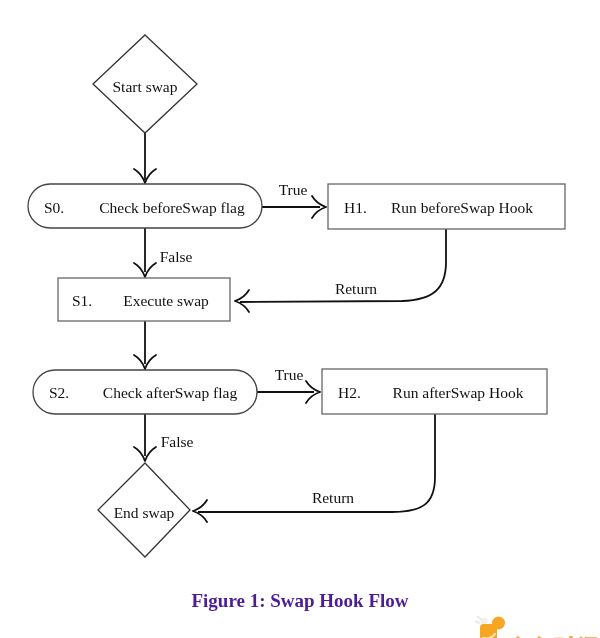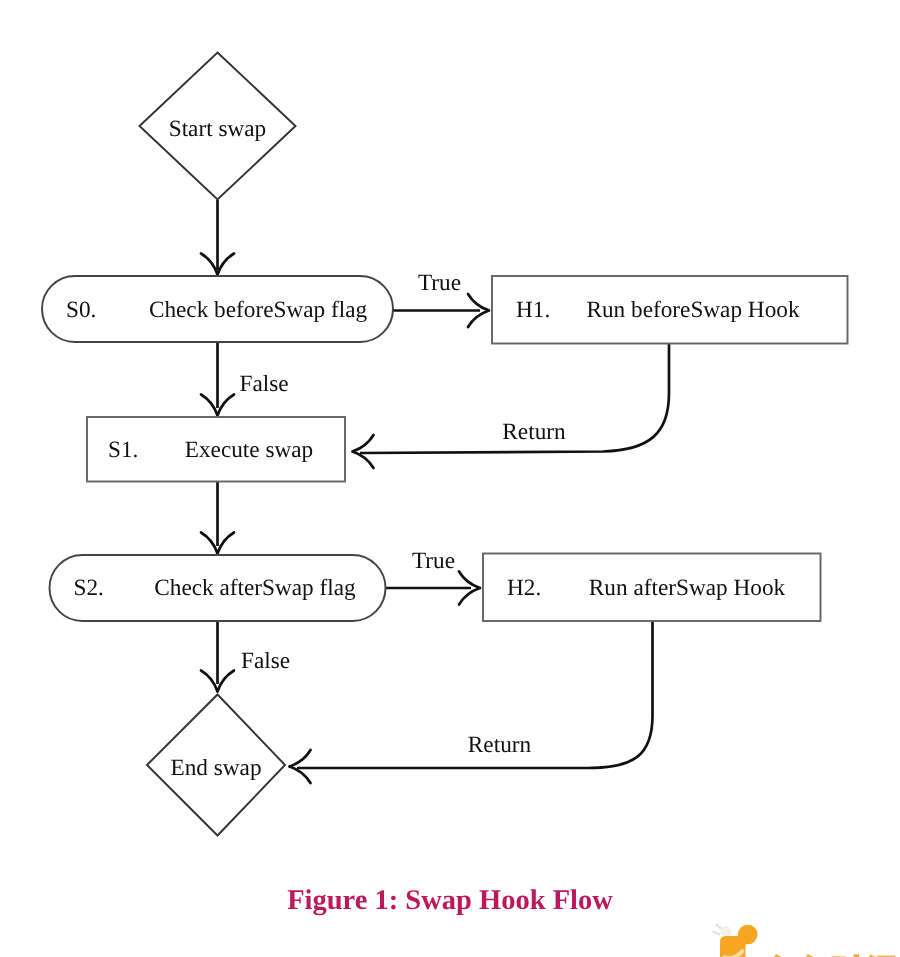--- a/index.html
+++ b/index.html
@@ -23,21 +23,21 @@
   .node-id    { font-size: 15.5px; }
   .edge-label { font-size: 15.5px; }
   .caption {
     position: absolute;
     left: 0;
     top: 590px;
     width: 600px;
     text-align: center;
     font-size: 19px;
     font-weight: bold;
-    color: #be185d;
+    color: #4c1d95;
   }
   .watermark {
     position: absolute;
     left: 474px;
     top: 597px;
     display: flex;
     align-items: center;
     gap: 1px;
     user-select: none;
   }

